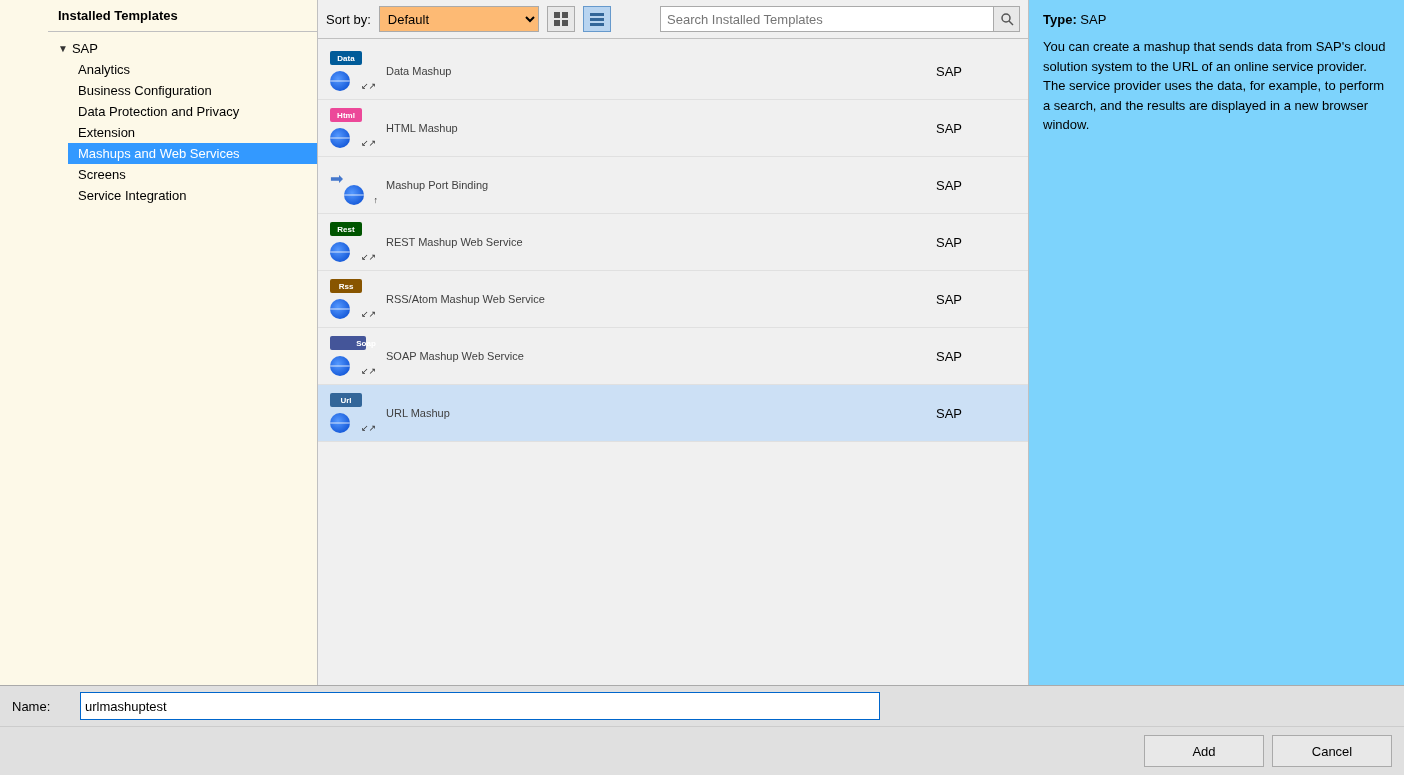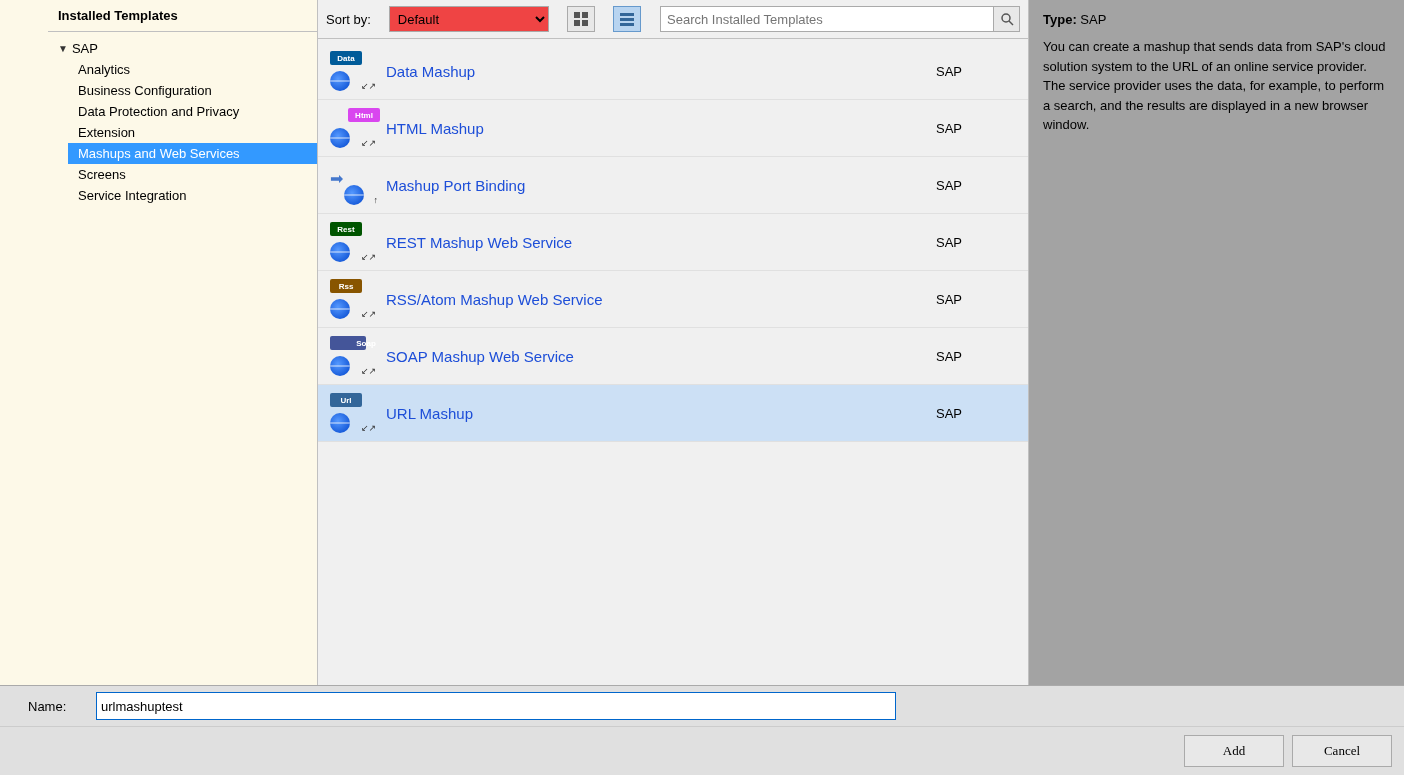--- a/index.html
+++ b/index.html
@@ -114,35 +114,35 @@
       flex-direction: column;
       background: #f0f0f0;
       border-right: 1px solid #c0c0c0;
     }
 
     
     .toolbar {
       display: flex;
       align-items: center;
       padding: 6px 8px;
-      gap: 18px;
+      gap: 8px;
       border-bottom: 1px solid #c0c0c0;
       background: #f0f0f0;
       flex-shrink: 0;
     }
     .sort-label {
       font-size: 13px;
       color: #000;
     }
     .sort-select {
       height: 26px;
       width: 160px;
       font-size: 13px;
       border: 1px solid #aaa;
-      background: #ef4444;
+      background: #fdba74;
       padding: 0 4px;
     }
     .view-btn {
       width: 28px;
       height: 26px;
       border: 1px solid #aaa;
       background: #e8e8e8;
       cursor: pointer;
       font-size: 11px;
       display: flex;
@@ -236,34 +236,34 @@
       top: 50%;
       transform: translateY(-50%);
     }
     .icon-arrows {
       position: absolute;
       bottom: 0; right: 4px;
       font-size: 8px;
       color: #555;
     }
     .template-name {
-      font-size: 15px;
-      color: #1d4ed8;
+      font-size: 11px;
+      color: #404040;
       flex: 1;
     }
     .template-source {
       font-size: 13px;
       color: #000;
       width: 80px;
     }
 
     
     .right-panel {
       width: 375px;
-      background: #a3a3a3;
+      background: #7dd3fc;
       padding: 12px 14px;
       flex-shrink: 0;
       overflow-y: auto;
     }
     .type-line {
       font-size: 13px;
       margin-bottom: 10px;
     }
     .type-label { font-weight: bold; }
     .type-value { font-weight: normal; }
@@ -280,21 +280,20 @@
       padding: 6px 12px;
       display: flex;
       align-items: center;
       gap: 8px;
       flex-shrink: 0;
     }
     .name-label {
       font-size: 13px;
       color: #000;
       width: 60px;
-      margin-left: 16px;
     }
     .name-input {
       flex: 1;
       max-width: 800px;
       height: 28px;
       border: 1px solid #0066cc;
       font-size: 13px;
       padding: 0 4px;
       outline: none;
     }
@@ -303,27 +302,26 @@
     .footer {
       background: #e0e0e0;
       border-top: 1px solid #ccc;
       display: flex;
       justify-content: flex-end;
       padding: 8px 12px;
       gap: 8px;
       flex-shrink: 0;
     }
     .footer-btn {
-      width: 100px;
+      width: 120px;
       height: 32px;
       font-size: 13px;
       border: 1px solid #aaa;
       background: #e8e8e8;
       cursor: pointer;
-      font-family: Liberation Serif, serif;
     }
     .footer-btn.primary {
       background: #e8e8e8;
     }
 
     
     .data-icon { background-color: #005b99; }
   </style>
 </head>
 <body>
@@ -409,21 +407,21 @@
               <div class="icon-label-box data-icon" style="background:#005b99;">Data</div>
               <div class="icon-globe" style="bottom:0;left:0;"></div>
               <div class="icon-arrows" style="bottom:0;right:2px;font-size:9px;color:#333;">↙↗</div>
             </div>
             <span class="template-name">Data Mashup</span>
             <span class="template-source">SAP</span>
           </div>
 
           <div class="template-item">
             <div class="template-icon">
-              <div class="icon-label-box" style="background:#d946ef;margin-left:18px;">Html</div>
+              <div class="icon-label-box" style="background:#ec4899;">Html</div>
               <div class="icon-globe"></div>
               <div class="icon-arrows" style="bottom:0;right:2px;font-size:9px;color:#333;">↙↗</div>
             </div>
             <span class="template-name">HTML Mashup</span>
             <span class="template-source">SAP</span>
           </div>
 
           <div class="template-item">
             <div class="template-icon" style="display:flex;align-items:center;justify-content:flex-start;">
               <div style="position:relative;width:48px;height:40px;">

